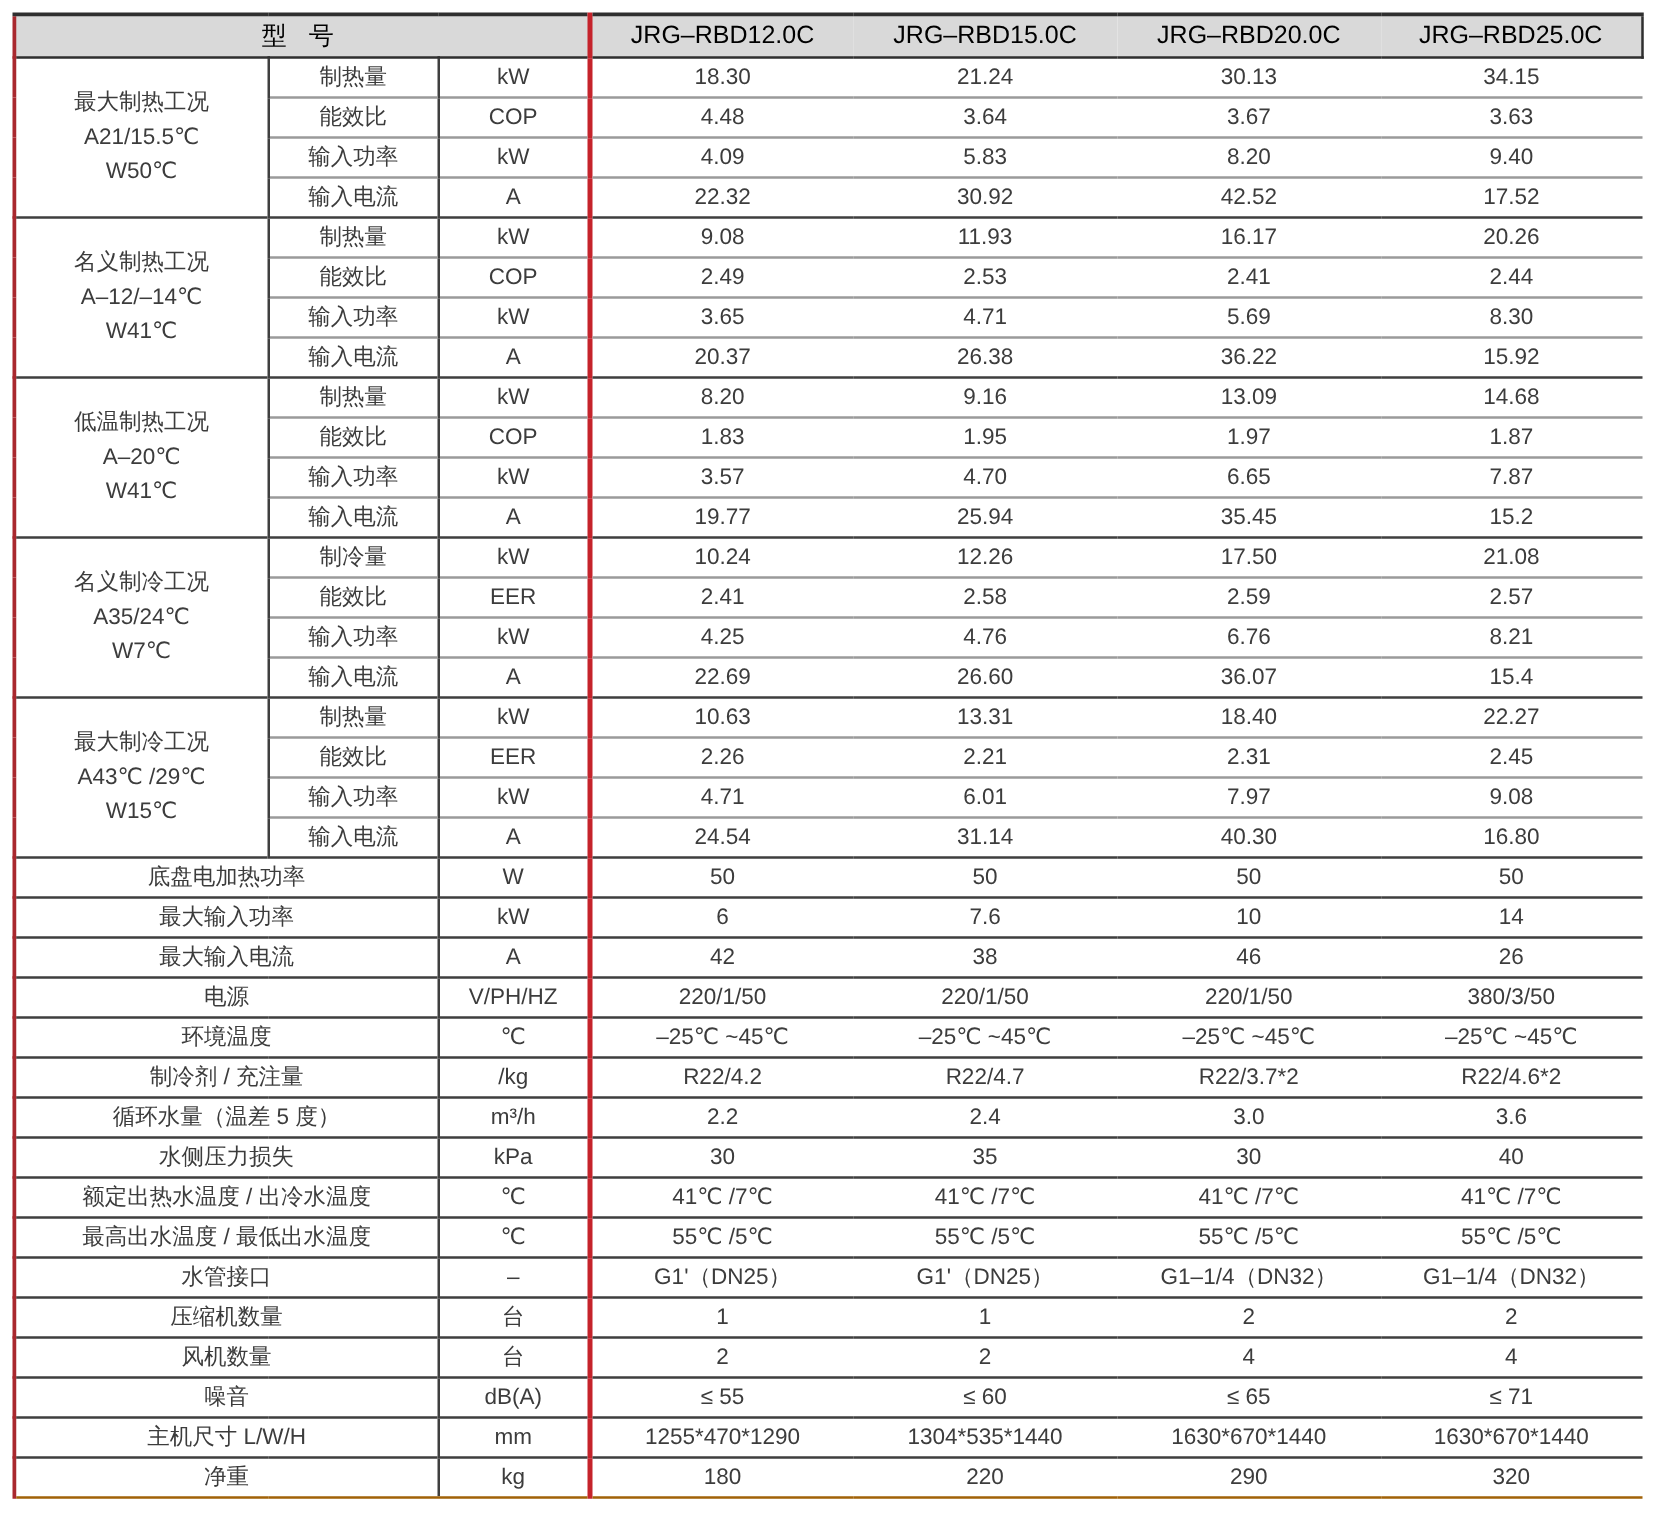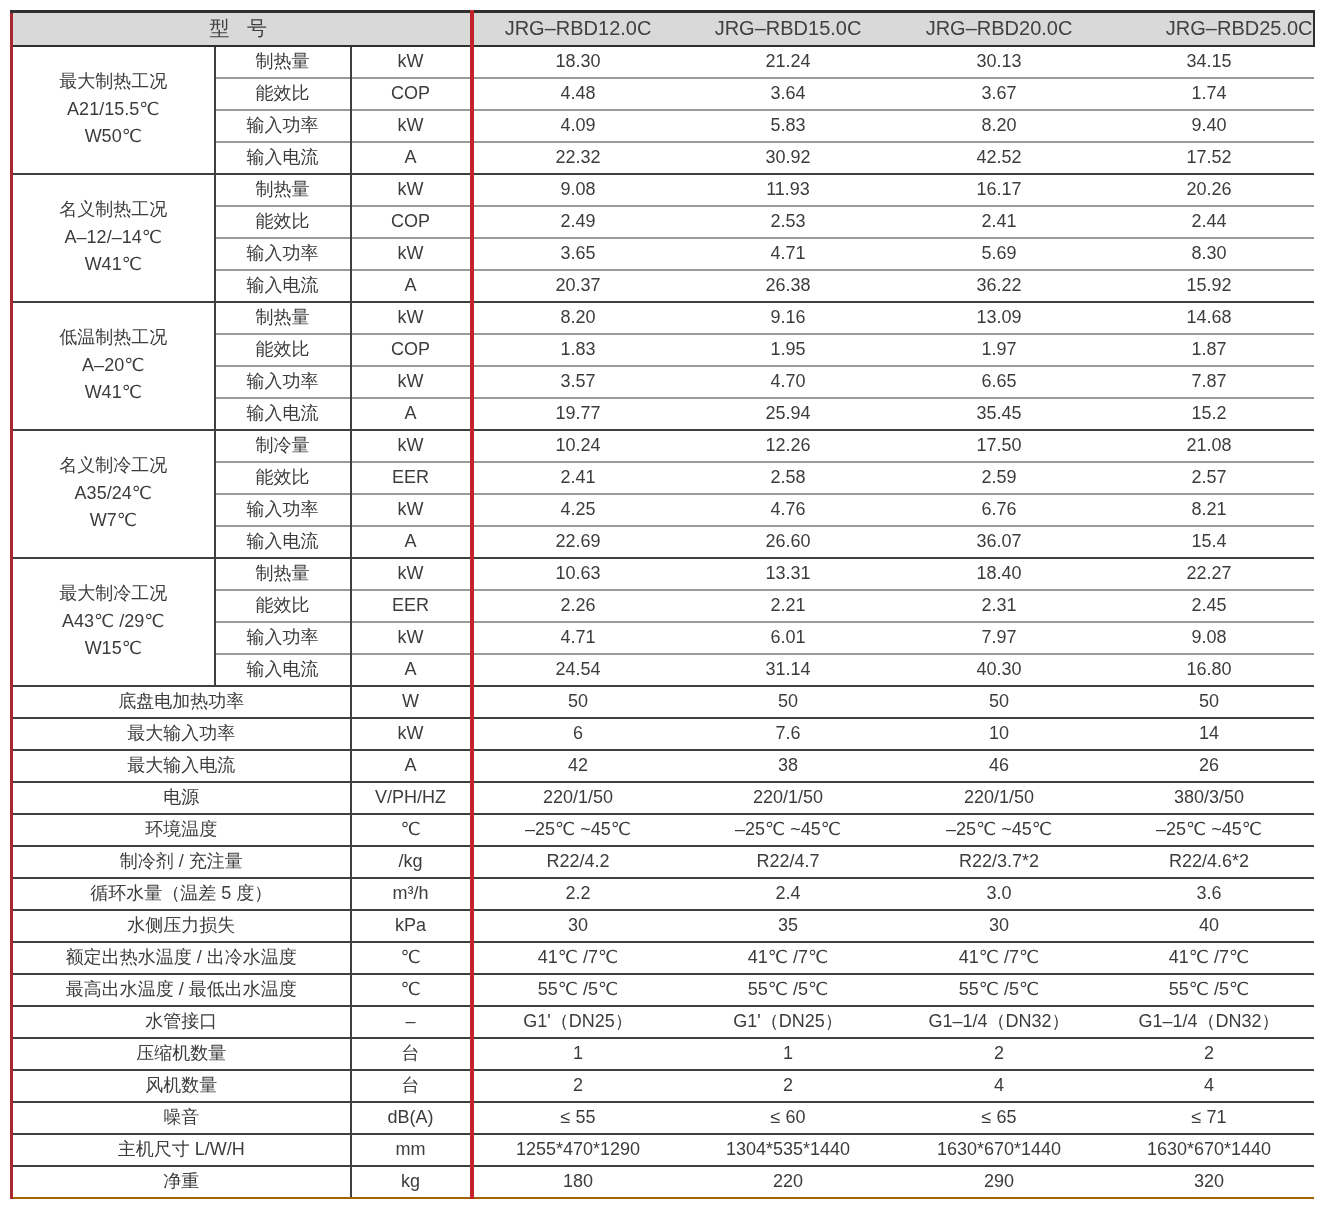--- a/index.html
+++ b/index.html
@@ -9,27 +9,27 @@
     font-family:"Liberation Sans","DejaVu Sans",sans-serif;
     color:#383838;
   }
   .page { position:absolute; top:10px; left:10px; }
   table.spec {
     border-collapse:collapse; table-layout:fixed; width:1302px;
     border-left:3px solid var(--red-edge,#a9282e);
   }
   thead th {
     background:var(--header-bg,#d9d9d9);
-    height:34px; font-weight:normal; font-size:20px; color:#404040;
+    height:34px; font-weight:normal; font-size:20px; color:#000000;
     border-top:3px solid #2f2f2f;
     border-bottom:2px solid #2f2f2f;
     vertical-align:middle; text-align:center;
   }
   thead th.model-title { letter-spacing:6px; }
-  thead th:last-child { border-right:2px solid #2f2f2f;text-align:right; }
+  thead th:last-child { border-right:2px solid #2f2f2f; }
   td {
     height:32px; vertical-align:middle; text-align:center;
     font-size:18px; color:#3c3c3c; line-height:1.25;
   }
   
   .param-cell, .unit-cell { border-left:2px solid var(--b-dark,#3f3f3f); }
   
   .first-data { border-left:4px solid var(--red-sep,#c5232b); }
   
   tr.group-start > td, tr.single-row > td { border-top:2px solid var(--b-dark,#3f3f3f); }
@@ -74,21 +74,21 @@
           <td class="value-cell">21.24</td>
           <td class="value-cell">30.13</td>
           <td class="value-cell">34.15</td>
         </tr>
         <tr class="group-inner">
           <td class="param-cell">能效比</td>
           <td class="unit-cell">COP</td>
           <td class="value-cell first-data">4.48</td>
           <td class="value-cell">3.64</td>
           <td class="value-cell">3.67</td>
-          <td class="value-cell">1.74</td>
+          <td class="value-cell">3.63</td>
         </tr>
         <tr class="group-inner">
           <td class="param-cell">输入功率</td>
           <td class="unit-cell">kW</td>
           <td class="value-cell first-data">4.09</td>
           <td class="value-cell">5.83</td>
           <td class="value-cell">8.20</td>
           <td class="value-cell">9.40</td>
         </tr>
         <tr class="group-inner">

